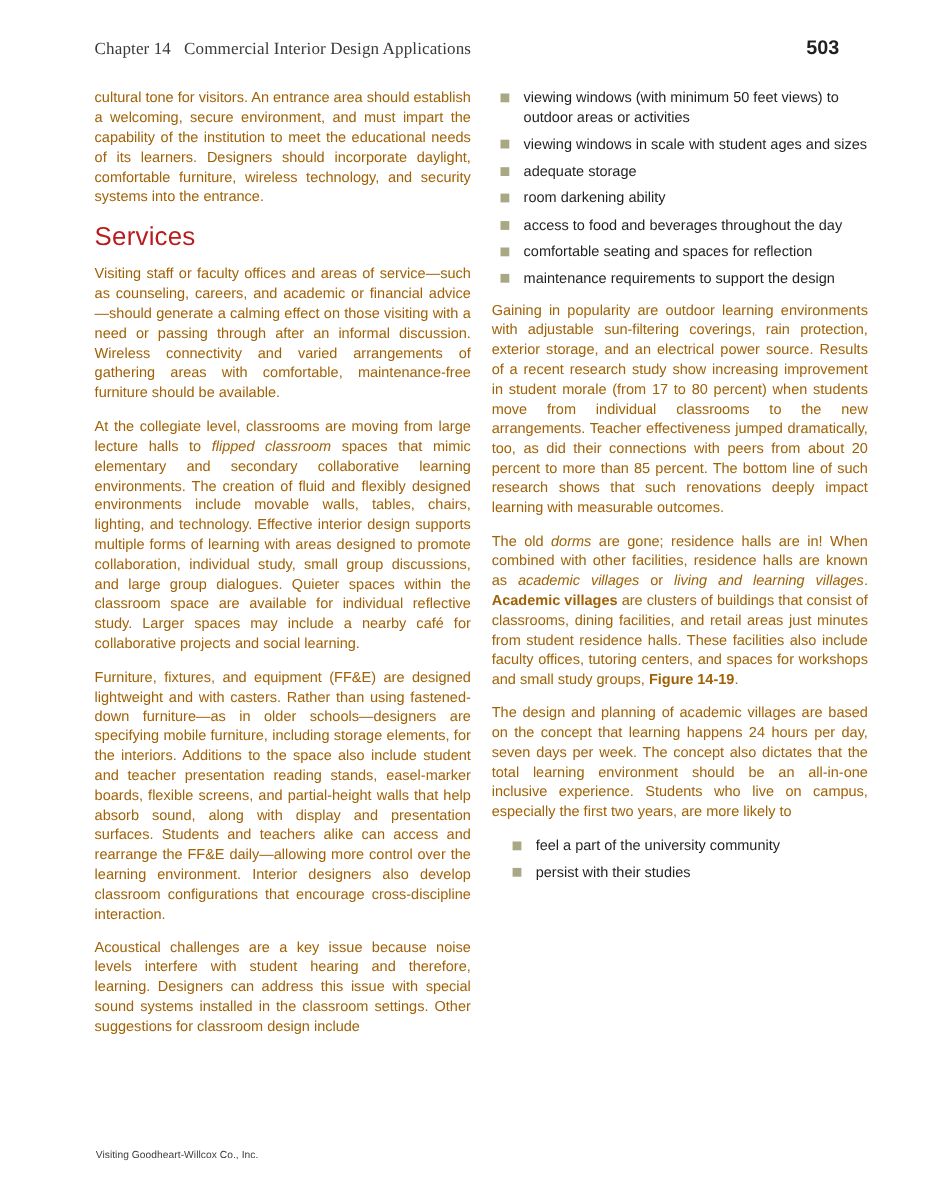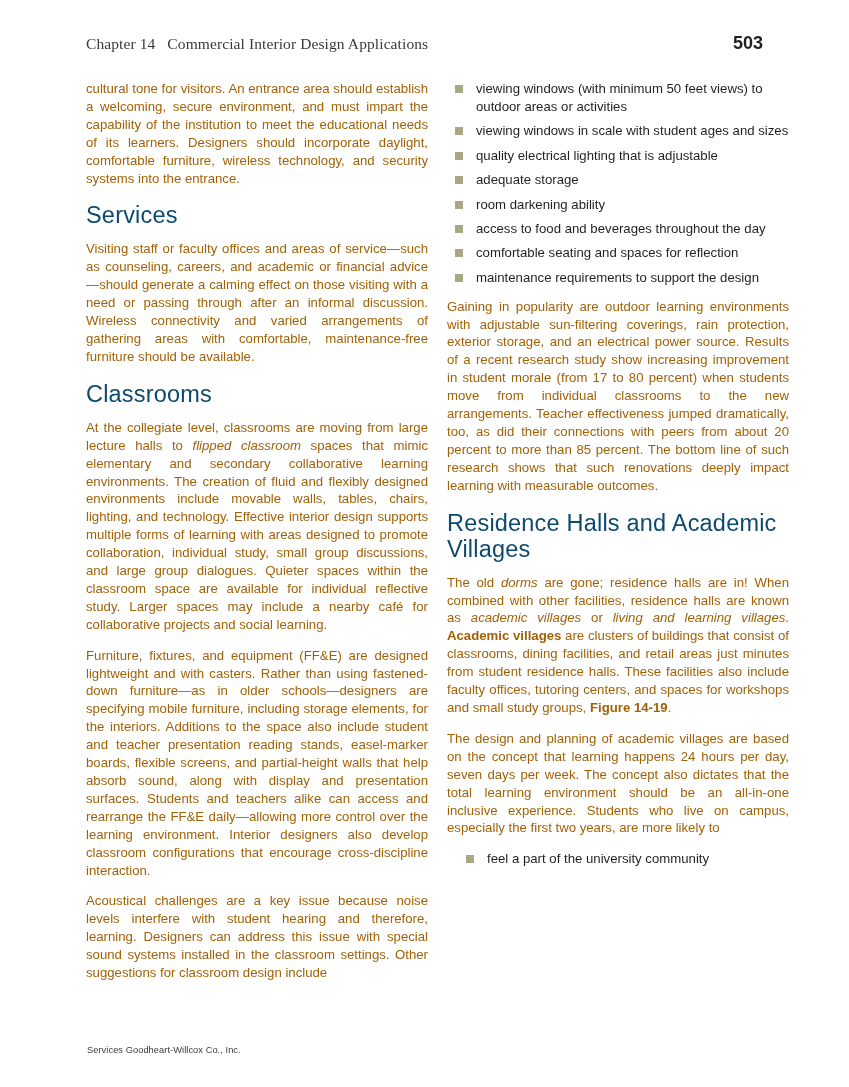--- a/index.html
+++ b/index.html
@@ -68,21 +68,21 @@
     hyphens: none;
   }
   p.body-text:last-child { margin-bottom: 0; }
 
   h2.section-heading {
     margin: 15px 0 12px 0;
     font-family: "Liberation Sans", sans-serif;
     font-size: 23.5px;
     font-weight: normal;
     line-height: 26px;
-    color: #0c4a6e;
+    color: #b91c1c;
     letter-spacing: 0.2px;
   }
 
   ul.bullet-list {
     list-style: none;
     margin: 0 0 11px 0;
     padding: 0;
   }
   ul.bullet-list.tight-top { margin-top: 0; }
 
@@ -135,21 +135,20 @@
   </div>
 
   <div class="col col-left">
 
     <p class="body-text">cultural tone for visitors. An entrance area should establish a welcoming, secure environment, and must impart the capability of the institution to meet the educational needs of its learners. Designers should incorporate daylight, comfortable furniture, wireless technology, and security systems into the entrance.</p>
 
     <h2 class="section-heading">Services</h2>
 
     <p class="body-text">Visiting staff or faculty offices and areas of service—such as counseling, careers, and academic or financial advice—should generate a calming effect on those visiting with a need or passing through after an informal discussion. Wireless connectivity and varied arrangements of gathering areas with comfortable, maintenance-free furniture should be available.</p>
 
-    <h2 class="section-heading">Classrooms</h2>
 
     <p class="body-text"><span>At the collegiate level, classrooms are moving from large lecture halls to </span><span class="italic">flipped classroom</span><span> spaces that mimic elementary and secondary collaborative learning environments. The creation of fluid and flexibly designed environments include movable walls, tables, chairs, lighting, and technology. Effective interior design supports multiple forms of learning with areas designed to promote collaboration, individual study, small group discussions, and large group dialogues. Quieter spaces within the classroom space are available for individual reflective study. Larger spaces may include a nearby café for collaborative projects and social learning.</span></p>
 
     <p class="body-text">Furniture, fixtures, and equipment (FF&amp;E) are designed lightweight and with casters. Rather than using fastened-down furniture—as in older schools—designers are specifying mobile furniture, including storage elements, for the interiors. Additions to the space also include student and teacher presentation reading stands, easel-marker boards, flexible screens, and partial-height walls that help absorb sound, along with display and presentation surfaces. Students and teachers alike can access and rearrange the FF&amp;E daily—allowing more control over the learning environment. Interior designers also develop classroom configurations that encourage cross-discipline interaction.</p>
 
     <p class="body-text">Acoustical challenges are a key issue because noise levels interfere with student hearing and therefore, learning. Designers can address this issue with special sound systems installed in the classroom settings. Other suggestions for classroom design include</p>
   </div>
 
   <div class="col col-right">
 
@@ -157,24 +156,20 @@
       <li>
         <span class="bullet-marker"></span>
         <span>viewing windows (with minimum 50 feet views) to outdoor areas or activities</span>
       </li>
       <li>
         <span class="bullet-marker"></span>
         <span>viewing windows in scale with student ages and sizes</span>
       </li>
       <li>
         <span class="bullet-marker"></span>
-        <span>quality electrical lighting that is adjustable</span>
-      </li>
-      <li>
-        <span class="bullet-marker"></span>
         <span>adequate storage</span>
       </li>
       <li>
         <span class="bullet-marker"></span>
         <span>room darkening ability</span>
       </li>
       <li>
         <span class="bullet-marker"></span>
         <span>access to food and beverages throughout the day</span>
       </li>
@@ -183,29 +178,32 @@
         <span>comfortable seating and spaces for reflection</span>
       </li>
       <li>
         <span class="bullet-marker"></span>
         <span>maintenance requirements to support the design</span>
       </li>
     </ul>
 
     <p class="body-text">Gaining in popularity are outdoor learning environments with adjustable sun-filtering coverings, rain protection, exterior storage, and an electrical power source. Results of a recent research study show increasing improvement in student morale (from 17 to 80 percent) when students move from individual classrooms to the new arrangements. Teacher effectiveness jumped dramatically, too, as did their connections with peers from about 20 percent to more than 85 percent. The bottom line of such research shows that such renovations deeply impact learning with measurable outcomes.</p>
 
-    <h2 class="section-heading">Residence Halls and Academic Villages</h2>
 
     <p class="body-text"><span>The old </span><span class="italic">dorms</span><span> are gone; residence halls are in! When combined with other facilities, residence halls are known as </span><span class="italic">academic villages</span><span> or </span><span class="italic">living and learning villages</span><span>. </span><span class="bold">Academic villages</span><span> are clusters of buildings that consist of classrooms, dining facilities, and retail areas just minutes from student residence halls. These facilities also include faculty offices, tutoring centers, and spaces for workshops and small study groups, </span><span class="bold">Figure 14-19</span><span>.</span></p>
 
     <p class="body-text">The design and planning of academic villages are based on the concept that learning happens 24 hours per day, seven days per week. The concept also dictates that the total learning environment should be an all-in-one inclusive experience. Students who live on campus, especially the first two years, are more likely to</p>
 
     <ul class="bullet-list indented">
       <li>
         <span class="bullet-marker"></span>
         <span>feel a part of the university community</span>
+      </li>
+      <li>
+        <span class="bullet-marker"></span>
+        <span>persist with their studies</span>
       </li>
     </ul>
   </div>
 
-  <div class="footer-copyright">Services Goodheart-Willcox Co., Inc.</div>
+  <div class="footer-copyright">Visiting Goodheart-Willcox Co., Inc.</div>
 
 </div>
 
 </body></html>

